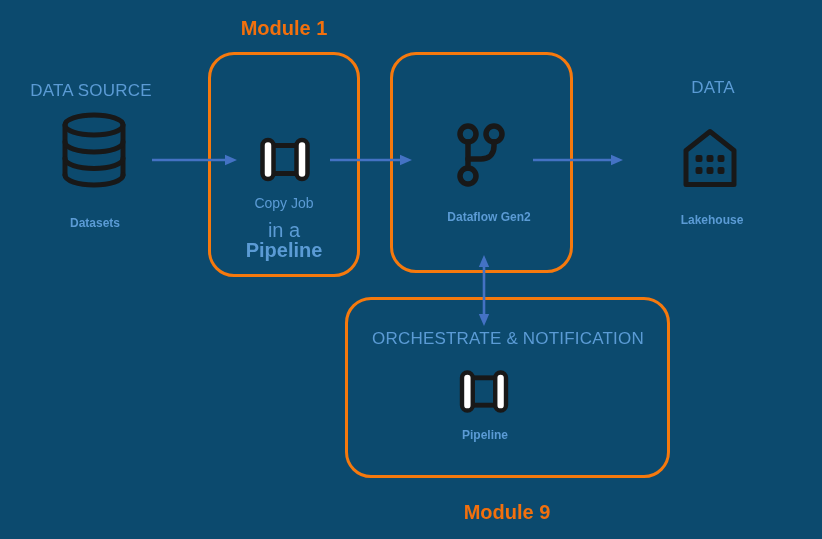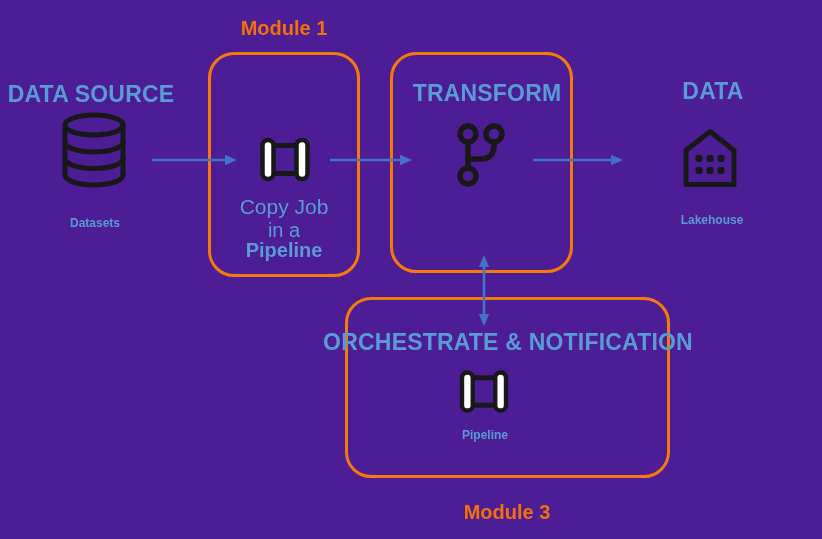--- a/index.html
+++ b/index.html
@@ -1,24 +1,24 @@
 <!DOCTYPE html>
 <html><head>
 <meta charset="utf-8">
 <style>
   html,body{margin:0;padding:0;background:#ffffff;}
   .canvas{
-    position:relative; width:822px; height:539px; background:#4c1d95;
+    position:relative; width:822px; height:539px; background:#0c4a6e;
     font-family:"Liberation Sans", sans-serif; overflow:hidden;
   }
   .abs{position:absolute; white-space:nowrap; line-height:1.05;}
   .center{transform:translateX(-50%); text-align:center;}
-  .hdr{font-size:23px; font-weight:700; color:#5B9BD5; letter-spacing:0.2px;}
+  .hdr{font-size:17px; font-weight:400; color:#5B9BD5; letter-spacing:0.2px;}
   .lbl{font-size:12px; font-weight:600; color:#5B9BD5;}
-  .cap1{font-size:21px; font-weight:400; color:#5B9BD5;}
+  .cap1{font-size:14px; font-weight:400; color:#5B9BD5;}
   .cap2{font-size:20px; font-weight:400; color:#5B9BD5;}
   .cap3{font-size:20px; font-weight:600; color:#5B9BD5;}
   .module-label{font-size:20px; font-weight:700; color:#F2700D;}
   .module-box{
     position:absolute; border:3.5px solid #F6790D; border-radius:26px;
     background:transparent; box-sizing:border-box;
   }
   .icon{position:absolute;}
   svg{display:block;}
   .arrow-layer{position:absolute; left:0; top:0; z-index:1;}
@@ -47,21 +47,21 @@
       <polygon points="484,255 478.8,267 489.2,267" stroke="none"></polygon>
       <polygon points="484,326 478.8,314 489.2,314" stroke="none"></polygon>
     </g>
   </svg>
 
   <div class="module-box" style="left:208px; top:52px; width:152px; height:225px;"></div>
   <div class="module-box" style="left:390px; top:52px; width:183px; height:221px;"></div>
   <div class="module-box" style="left:345px; top:297px; width:325px; height:181px;"></div>
 
   <div class="abs center module-label content-layer-item" style="left:284px; top:18px;">Module 1</div>
-  <div class="abs center module-label content-layer-item" style="left:507px; top:502px;">Module 3</div>
+  <div class="abs center module-label content-layer-item" style="left:507px; top:502px;">Module 9</div>
 
   <div class="abs center hdr content-layer-item" style="left:91px; top:82px;">DATA SOURCE</div>
   <div class="icon content-layer-item" style="left:60px; top:112px;">
     <svg width="68" height="76" viewBox="0 0 68 76" fill="none" stroke="#181818" stroke-width="5" stroke-linecap="round">
       <ellipse cx="34" cy="13" rx="29" ry="10"></ellipse>
       <path d="M5 13 V63"></path>
       <path d="M63 13 V63"></path>
       <path d="M5 30 A29 10 0 0 0 63 30"></path>
       <path d="M5 46.5 A29 10 0 0 0 63 46.5"></path>
       <path d="M5 63 A29 10 0 0 0 63 63"></path>
@@ -73,30 +73,30 @@
     <svg width="52" height="45" viewBox="0 0 52 44">
       <rect x="9" y="8" width="34" height="28" fill="none" stroke="#181818" stroke-width="5"></rect>
       <rect x="3.5" y="2.5" width="11" height="39" rx="5.5" fill="#ffffff" stroke="#181818" stroke-width="4.5"></rect>
       <rect x="37.5" y="2.5" width="11" height="39" rx="5.5" fill="#ffffff" stroke="#181818" stroke-width="4.5"></rect>
     </svg>
   </div>
   <div class="abs center cap1 content-layer-item" style="left:284px; top:196px;">Copy Job</div>
   <div class="abs center cap2 content-layer-item" style="left:284px; top:220px;">in a</div>
   <div class="abs center cap3 content-layer-item" style="left:284px; top:240px;">Pipeline</div>
 
-  <div class="abs center hdr content-layer-item" style="left:487px; top:81px;">TRANSFORM</div>
   <div class="icon content-layer-item" style="left:455px; top:123px;">
     <svg width="52" height="64" viewBox="0 0 52 64" fill="none" stroke="#181818" stroke-width="5.5" stroke-linecap="round" stroke-linejoin="round">
       <circle cx="13" cy="11" r="8"></circle>
       <circle cx="39" cy="11" r="8"></circle>
       <circle cx="13" cy="53" r="8"></circle>
       <path d="M13 19 V45"></path>
       <path d="M39 19 V23 C39 32 33 36 26 36 H13"></path>
     </svg>
   </div>
+  <div class="abs center lbl content-layer-item" style="left:489px; top:211px;">Dataflow Gen2</div>
 
   <div class="abs center hdr content-layer-item" style="left:713px; top:79px;">DATA</div>
   <div class="icon content-layer-item" style="left:682px; top:127px;">
     <svg width="56" height="63" viewBox="0 0 56 62">
       <path d="M28 4 L52 23 L52 57 L4 57 L4 23 Z" fill="none" stroke="#181818" stroke-width="5" stroke-linejoin="round"></path>
       <g fill="#181818" stroke="none">
         <rect x="13.5" y="27.5" width="7" height="7" rx="2"></rect>
         <rect x="24.5" y="27.5" width="7" height="7" rx="2"></rect>
         <rect x="35.5" y="27.5" width="7" height="7" rx="2"></rect>
         <rect x="13.5" y="39.5" width="7" height="7" rx="2"></rect>

